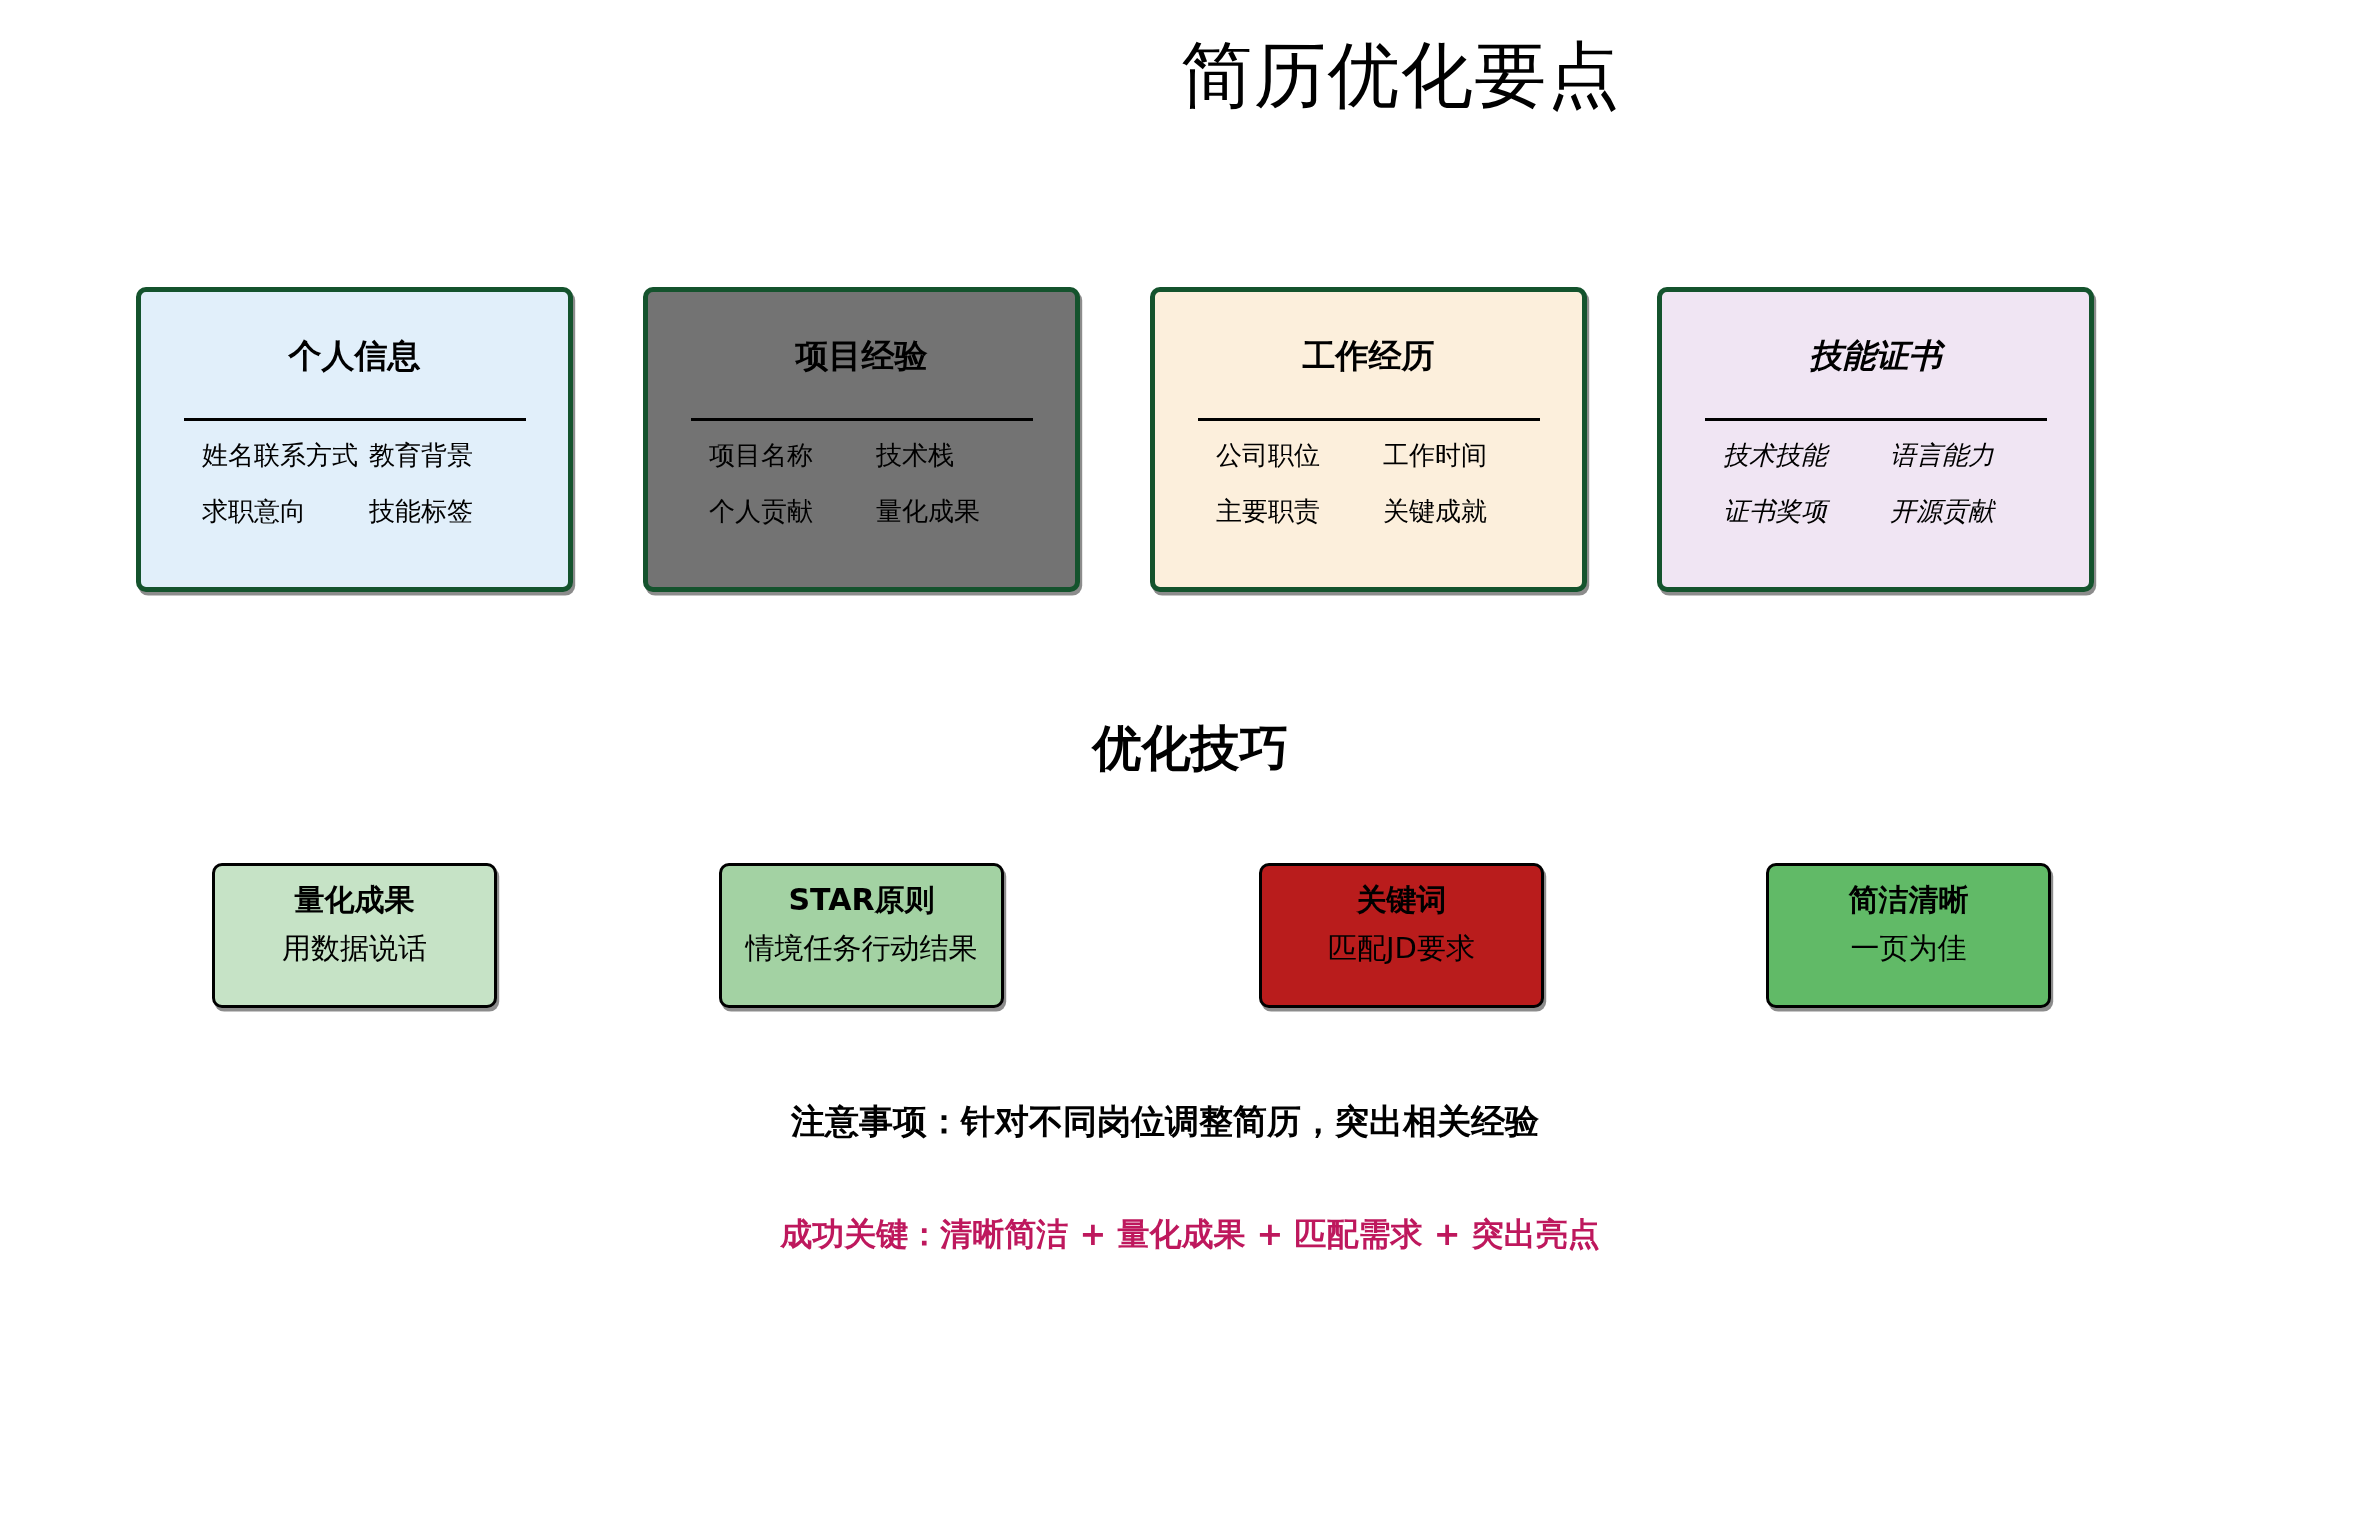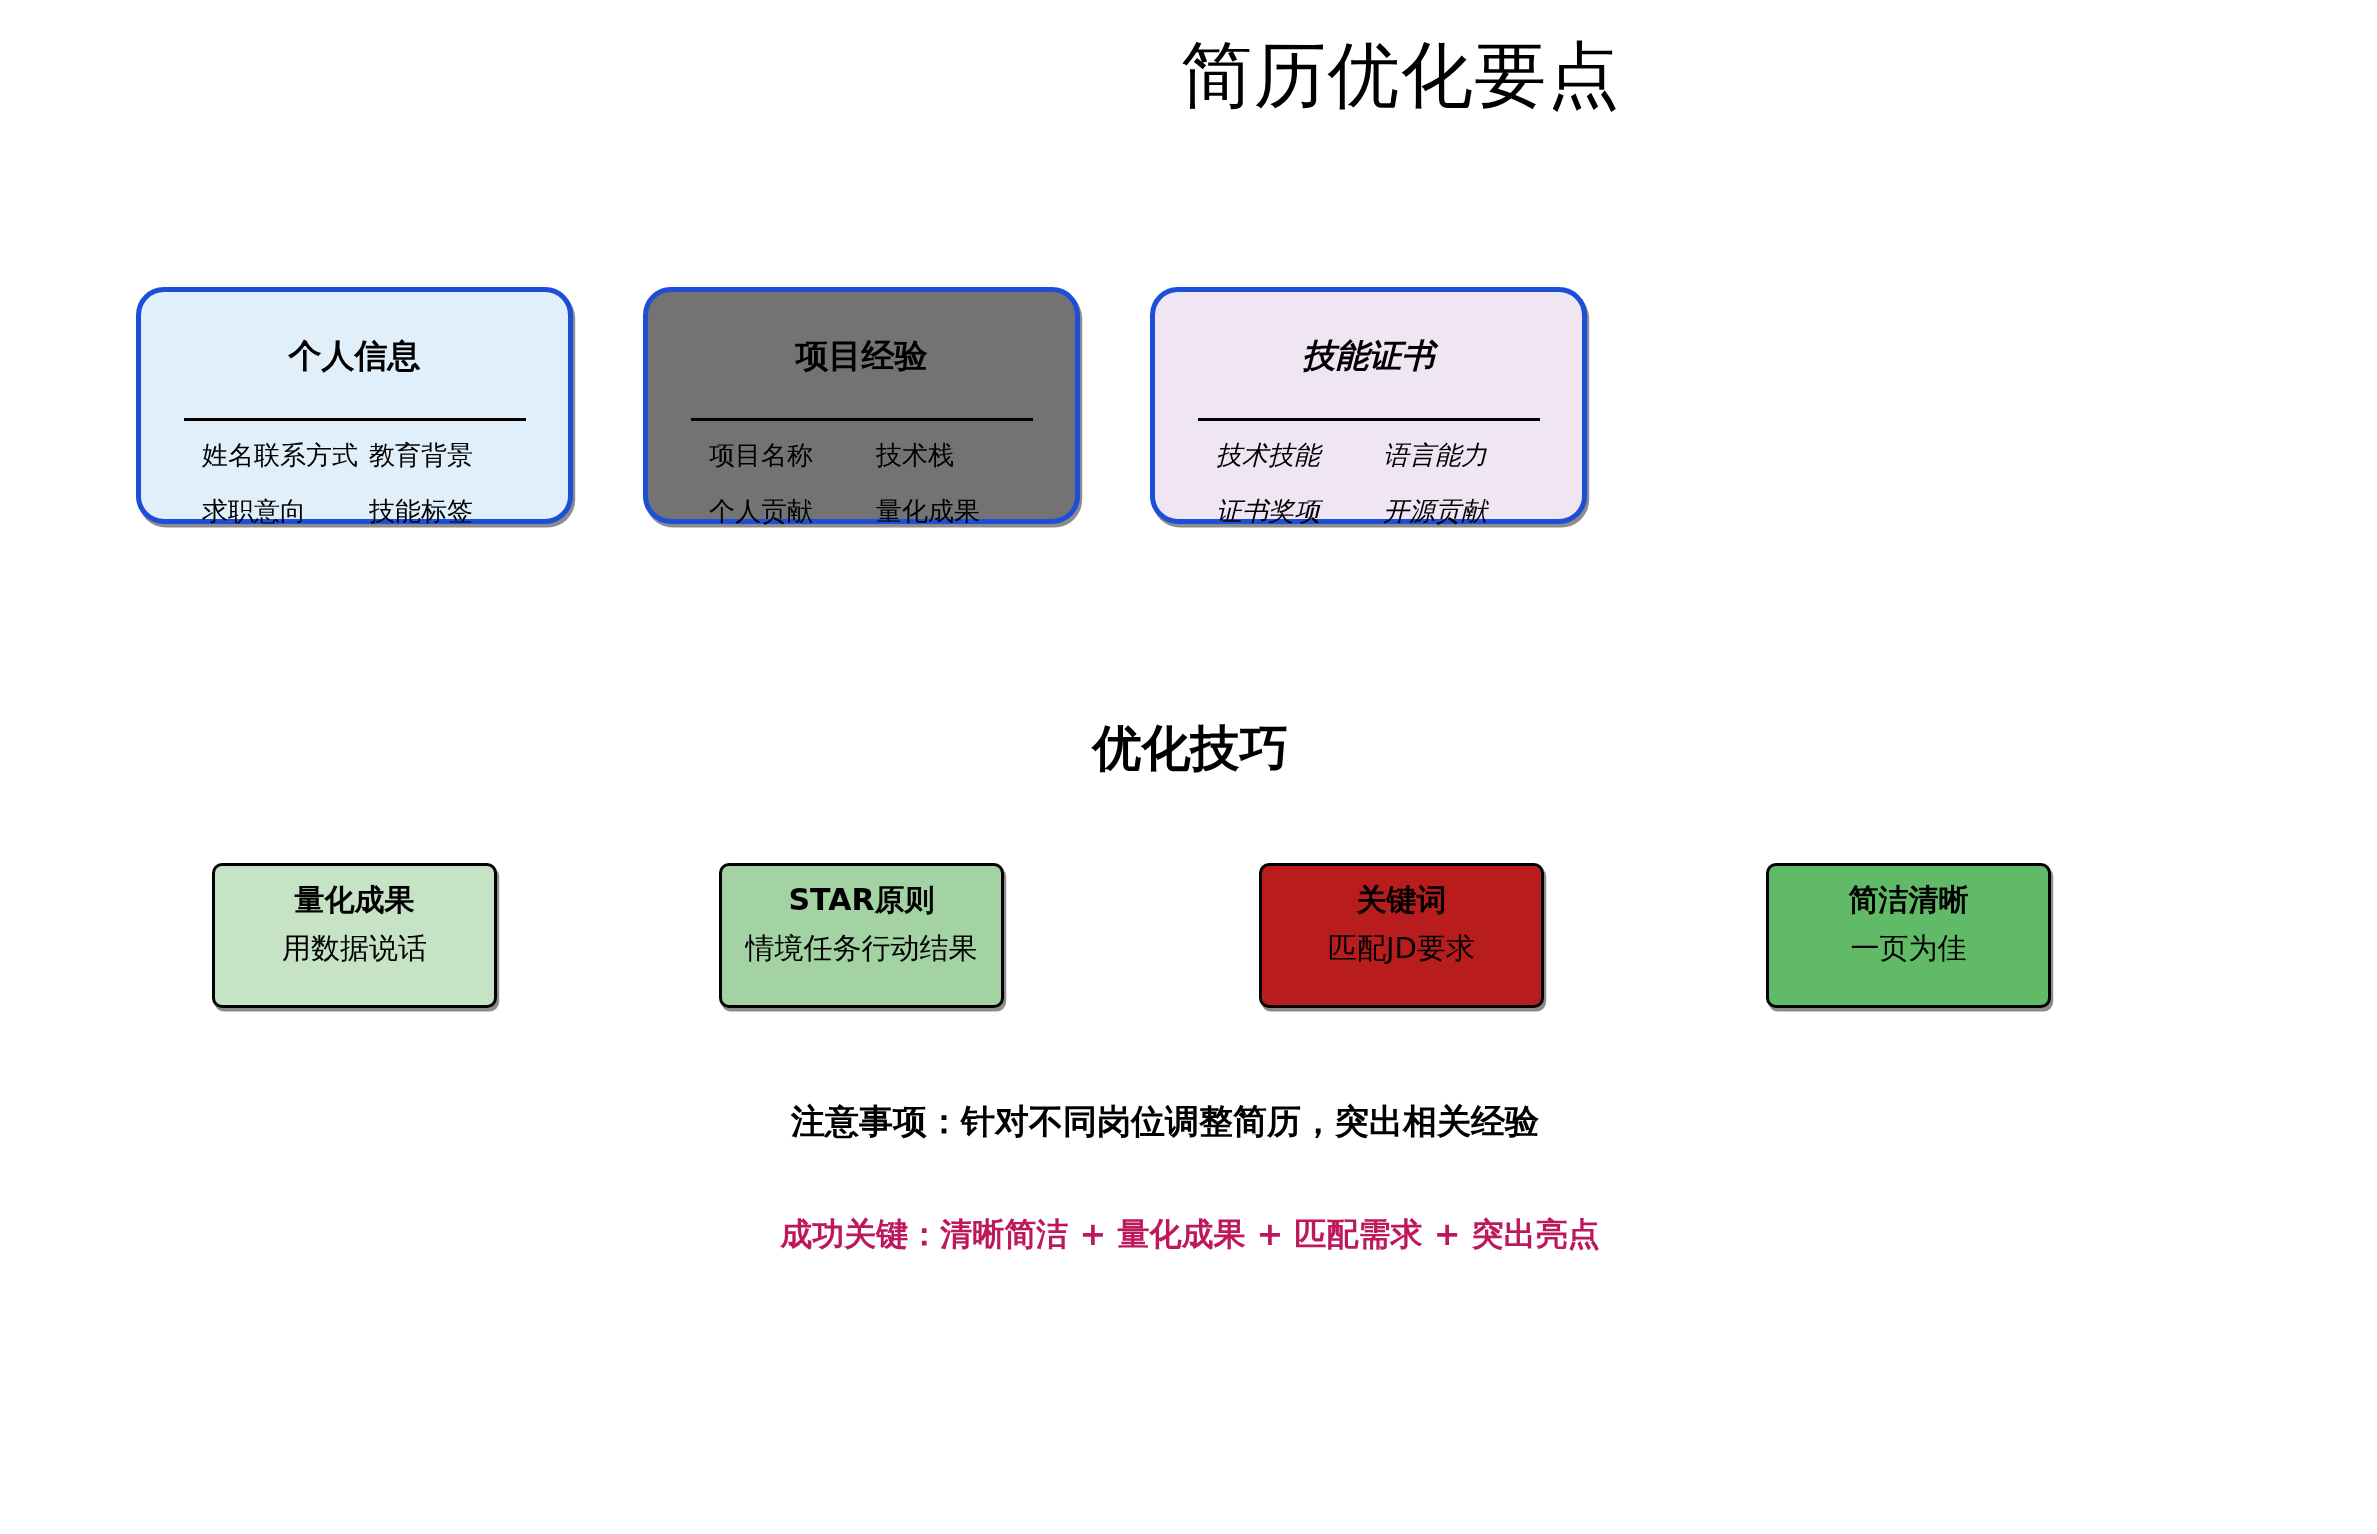--- a/index.html
+++ b/index.html
@@ -40,23 +40,23 @@
   .cards-row {
     position: absolute;
     left: 136px;
     top: 287px;
     display: flex;
     gap: 70px;
   }
   .card {
     box-sizing: border-box;
     width: 437px;
-    height: 237px;
-    border: 5px solid #1d4ed8;
-    border-radius: 28px;
+    height: 305px;
+    border: 5px solid #14532d;
+    border-radius: 10px;
     box-shadow: 2.2px 3.6px 0 rgba(0,0,0,0.45);
     background: #eeeeee;
   }
   .card-title {
     margin-top: 44px;
     text-align: center;
     font-size: 33px;
     font-weight: 600;
     line-height: 1.2;
   }
@@ -172,20 +172,30 @@
       <div class="card-title">项目经验</div>
       <div class="card-divider"></div>
       <div class="card-items">
         <span class="card-item">项目名称</span>
         <span class="card-item">技术栈</span>
         <span class="card-item">个人贡献</span>
         <span class="card-item">量化成果</span>
       </div>
     </div>
 
+    <div class="card" style="background: rgb(252, 239, 220);">
+      <div class="card-title">工作经历</div>
+      <div class="card-divider"></div>
+      <div class="card-items">
+        <span class="card-item">公司职位</span>
+        <span class="card-item">工作时间</span>
+        <span class="card-item">主要职责</span>
+        <span class="card-item">关键成就</span>
+      </div>
+    </div>
 
     <div class="card" style="background: rgb(240, 229, 243); font-style: italic;">
       <div class="card-title">技能证书</div>
       <div class="card-divider"></div>
       <div class="card-items">
         <span class="card-item">技术技能</span>
         <span class="card-item">语言能力</span>
         <span class="card-item">证书奖项</span>
         <span class="card-item">开源贡献</span>
       </div>

